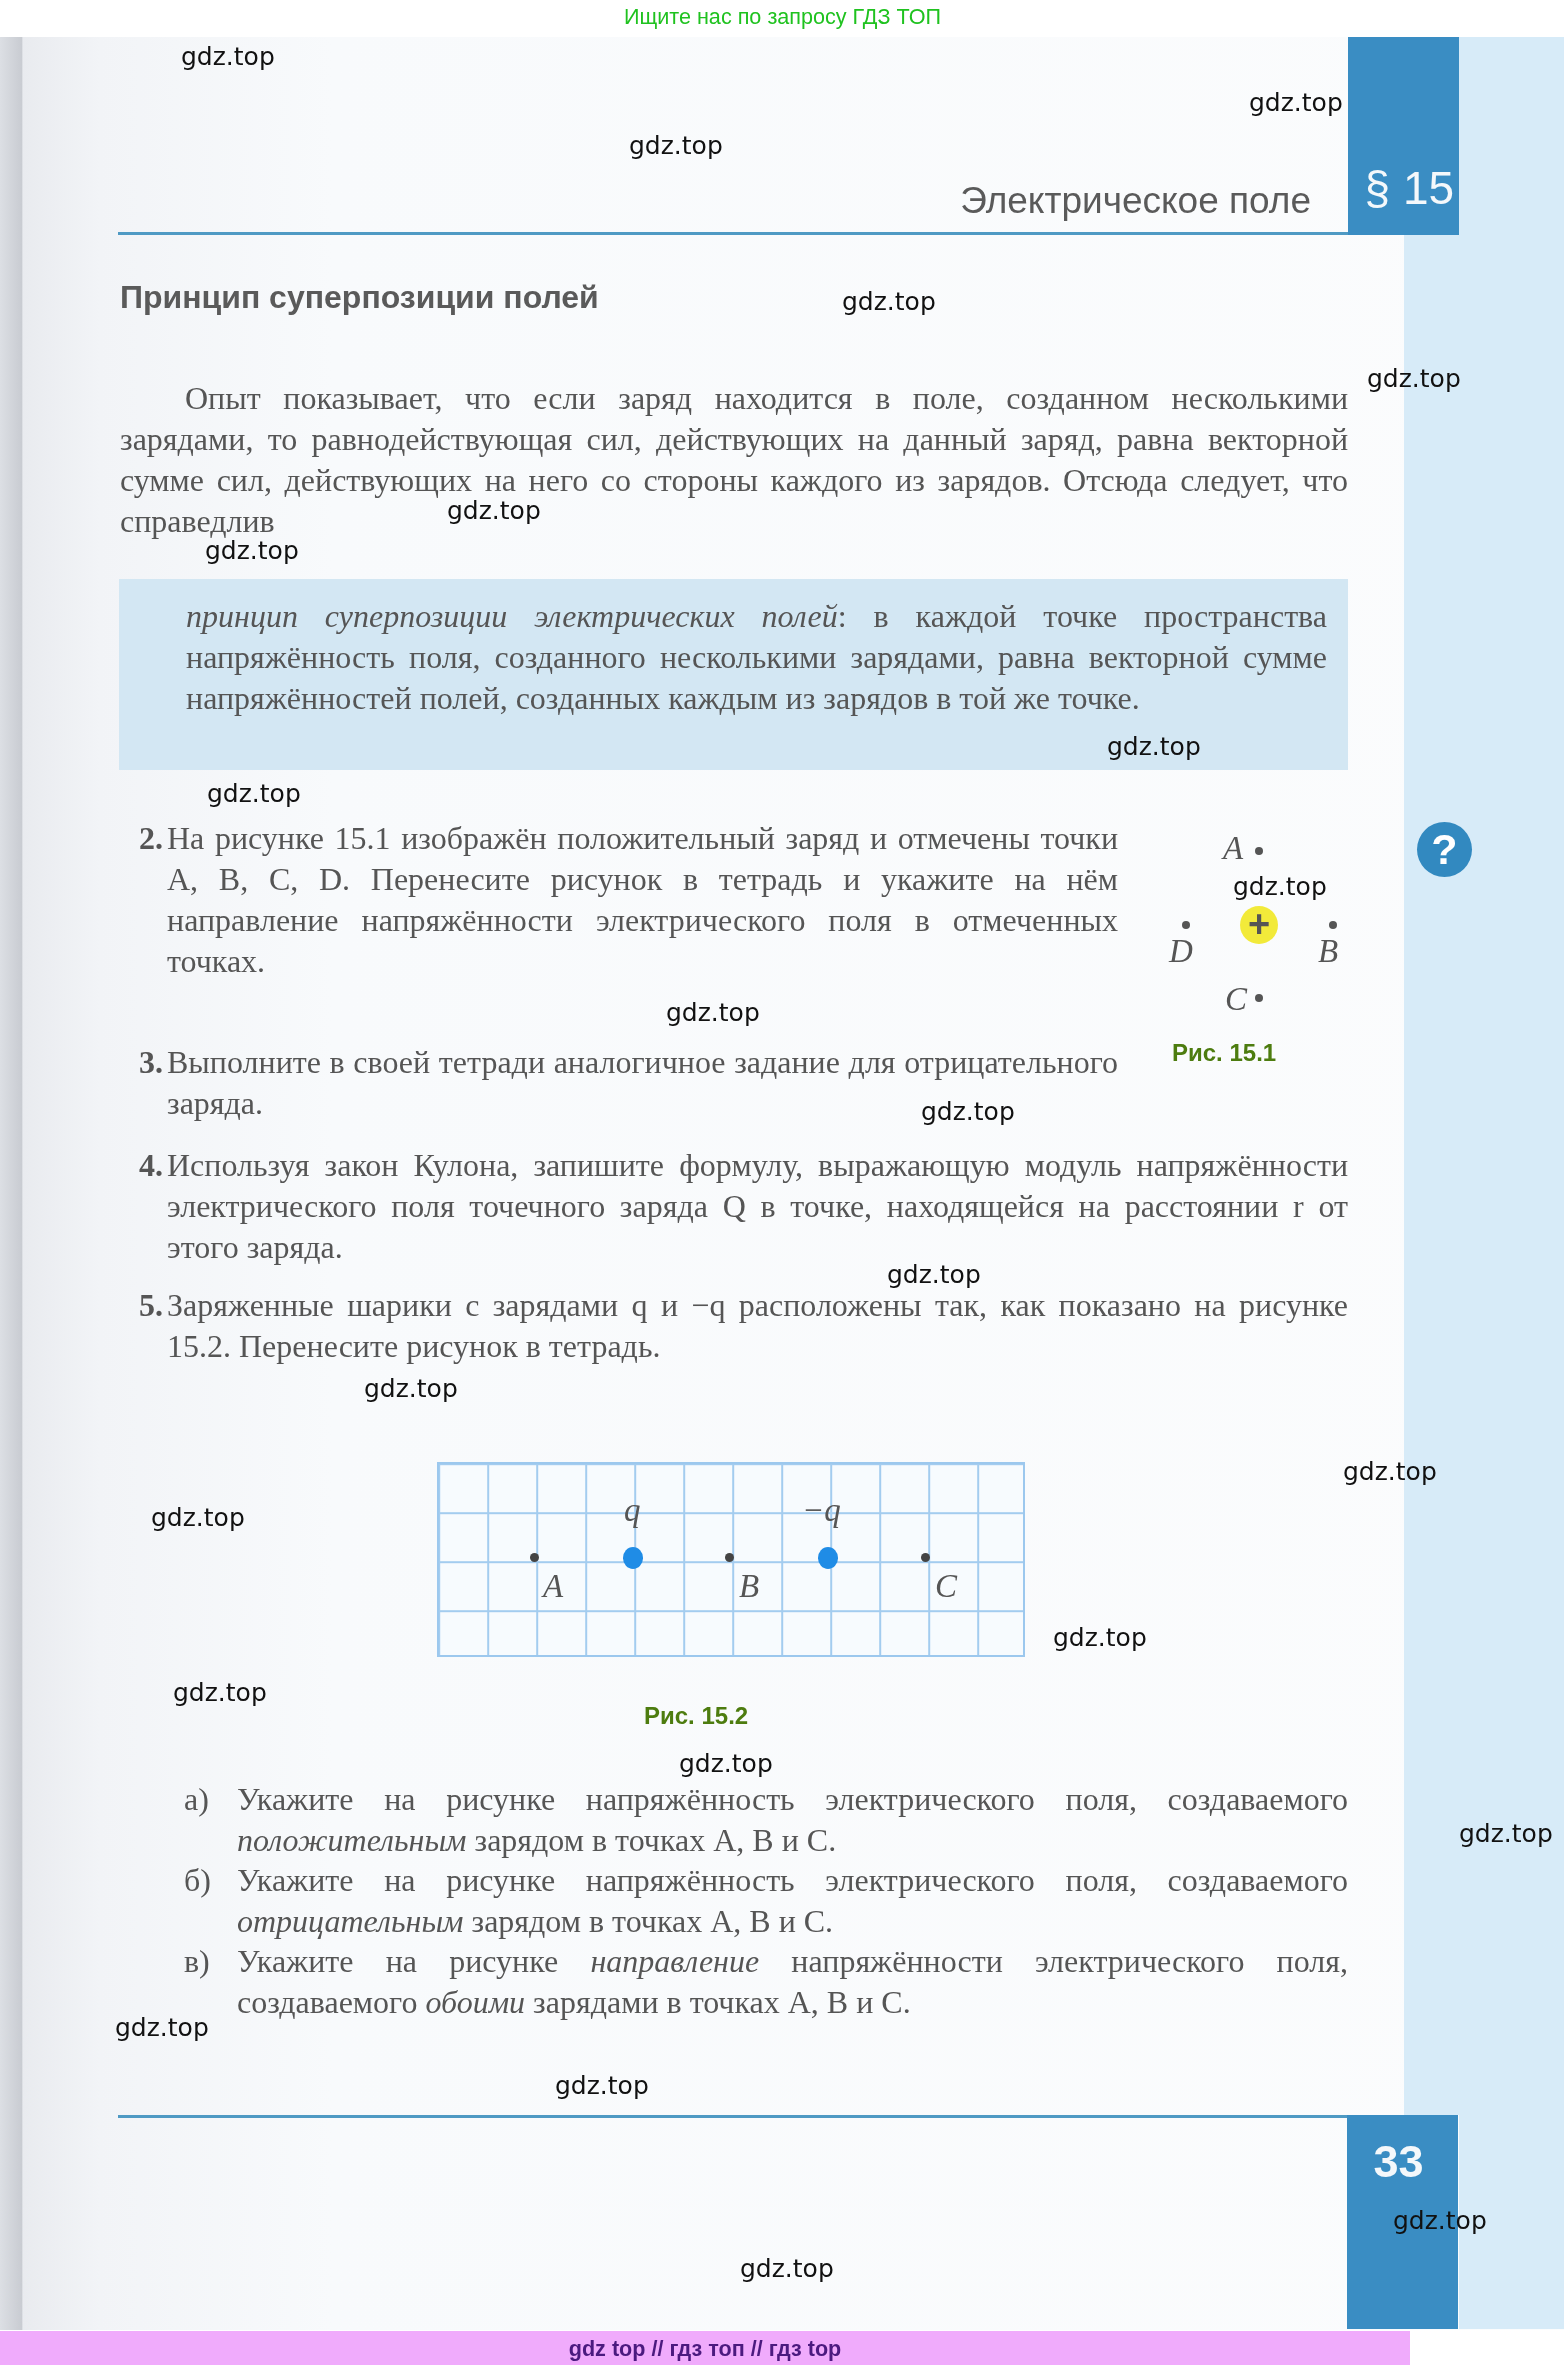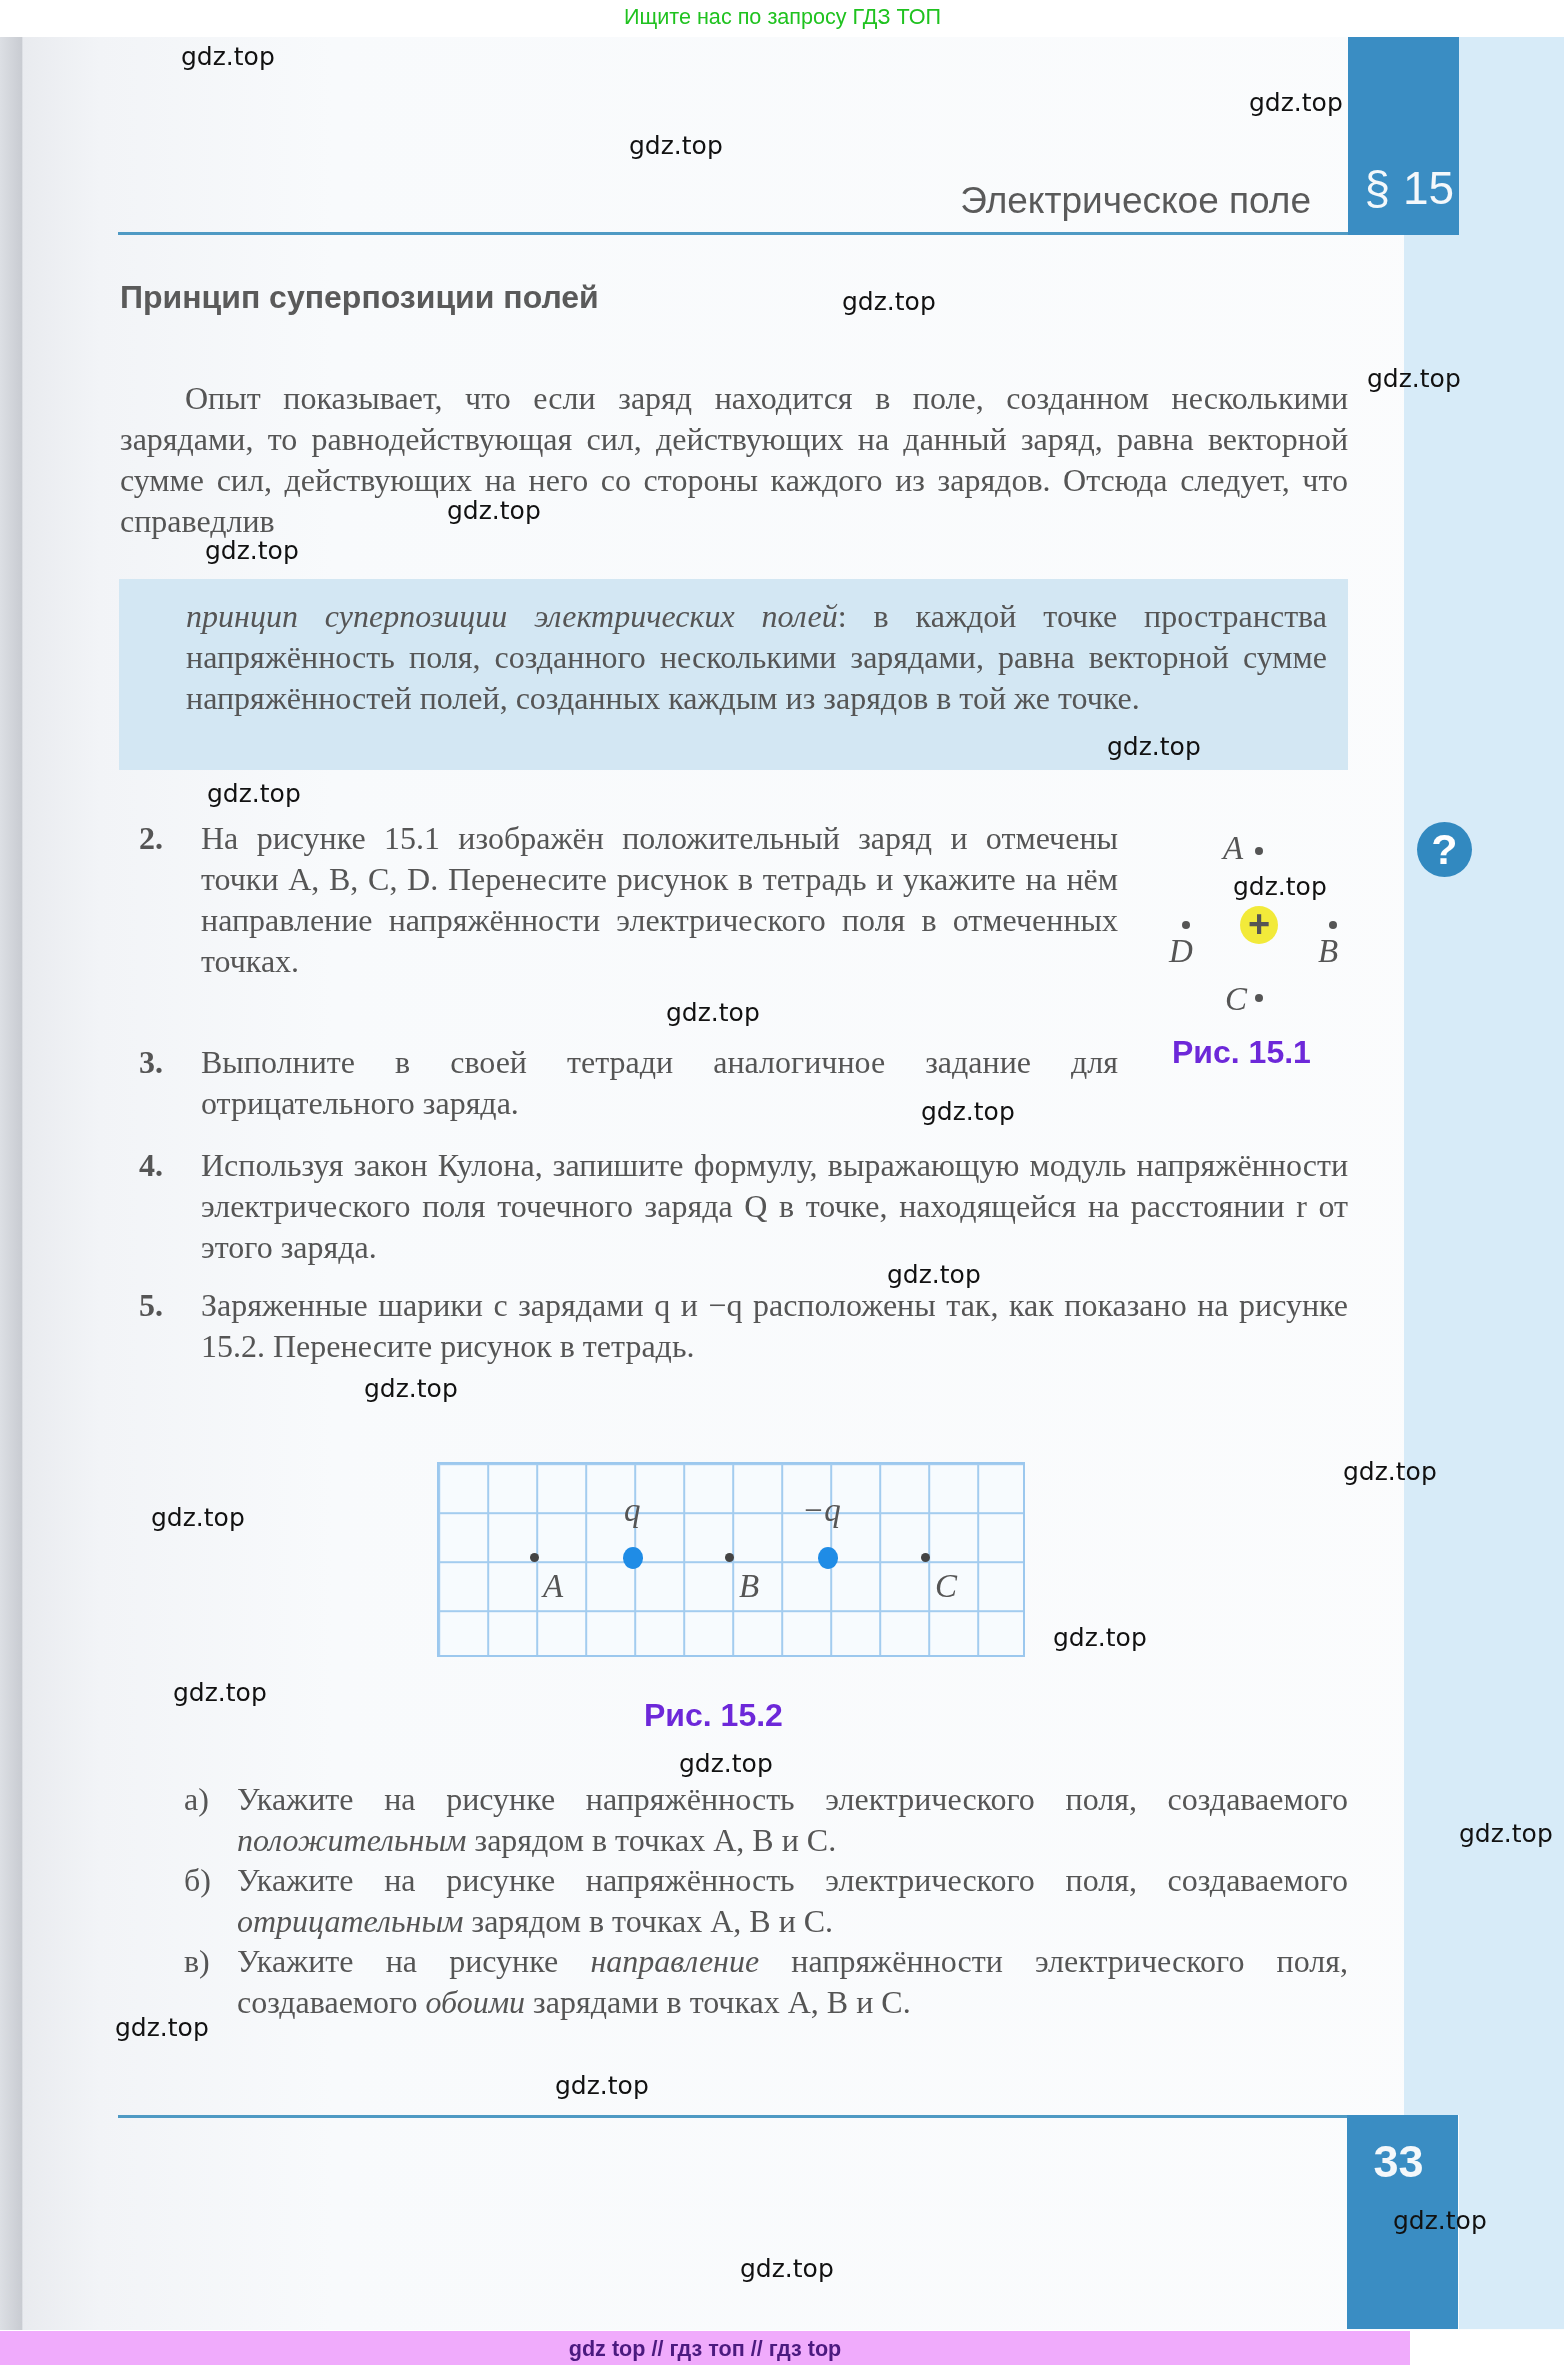--- a/index.html
+++ b/index.html
@@ -44,38 +44,38 @@
   .para {
     left: 120px; width: 1228px; text-align: justify; text-align-last: left;
   }
   .para .indent { display: inline-block; width: 65px; }
   #intro { top: 336px; margin-top: 42px; }
   #def-box { left: 119px; top: 579px; width: 1229px; height: 191px; background: #d3e7f3; }
   #def-text { left: 186px; top: 596px; width: 1141px; text-align: justify; }
   i.em { font-style: italic; }
   .task { left: 139px; width: 1209px; }
   .task .num { position: absolute; left: 0; top: 0; font-weight: bold; }
-  .task .body { margin-left: 62px; text-align: justify; text-align-last: left; }
+  .task .body { margin-left: 28px; text-align: justify; text-align-last: left; }
   #task-2 { top: 818px; width: 979px; }
   #task-3 { top: 1042px; width: 979px; }
   #task-4 { top: 1145px; }
   #task-5 { top: 1285px; }
   .sub { left: 184px; width: 1164px; }
   .sub .letter { position: absolute; left: 0; top: 0; }
   .sub .body { margin-left: 53px; text-align: justify; text-align-last: left; }
   #sub-a { top: 1779px; }
   #sub-b { top: 1860px; }
   #sub-v { top: 1941px; }
 
   
   .pt { width: 8.3px; height: 8.3px; border-radius: 50%; background: #555; }
   .lbl { font-style: italic; color: #555; font-size: 33px; line-height: 33px; }
   #plus-charge { left: 1240px; top: 906px; width: 38px; height: 38px; border-radius: 50%; background: #f2ea3a; }
   #plus-charge span { position: absolute; left: 0; top: 0; width: 38px; height: 38px; text-align: center; line-height: 37px; font-family: "Liberation Sans", sans-serif; font-weight: bold; font-size: 38px; color: #555; }
-  .fig-caption { font-family: "Liberation Sans", sans-serif; font-weight: bold; font-size: 32px; color: #6d28d9; line-height: 37px; }
+  .fig-caption { font-family: "Liberation Sans", sans-serif; font-weight: bold; font-size: 24px; color: #4d7c0f; line-height: 37px; }
 
   
   #question-icon { left: 1417px; top: 822px; width: 55px; height: 55px; border-radius: 50%; background: #3289c0; }
   #question-icon span { position: absolute; left: 0; top: 0; width: 55px; text-align: center; line-height: 55px; font-family: "Liberation Sans", sans-serif; font-weight: bold; font-size: 43px; color: #fff; }
 
   
   #grid {
     left: 437px; top: 1462px; width: 588px; height: 195px; box-sizing: border-box;
     border: 2.5px solid #9cc8ee; background-color: #f7fbfe;
     background-image:

